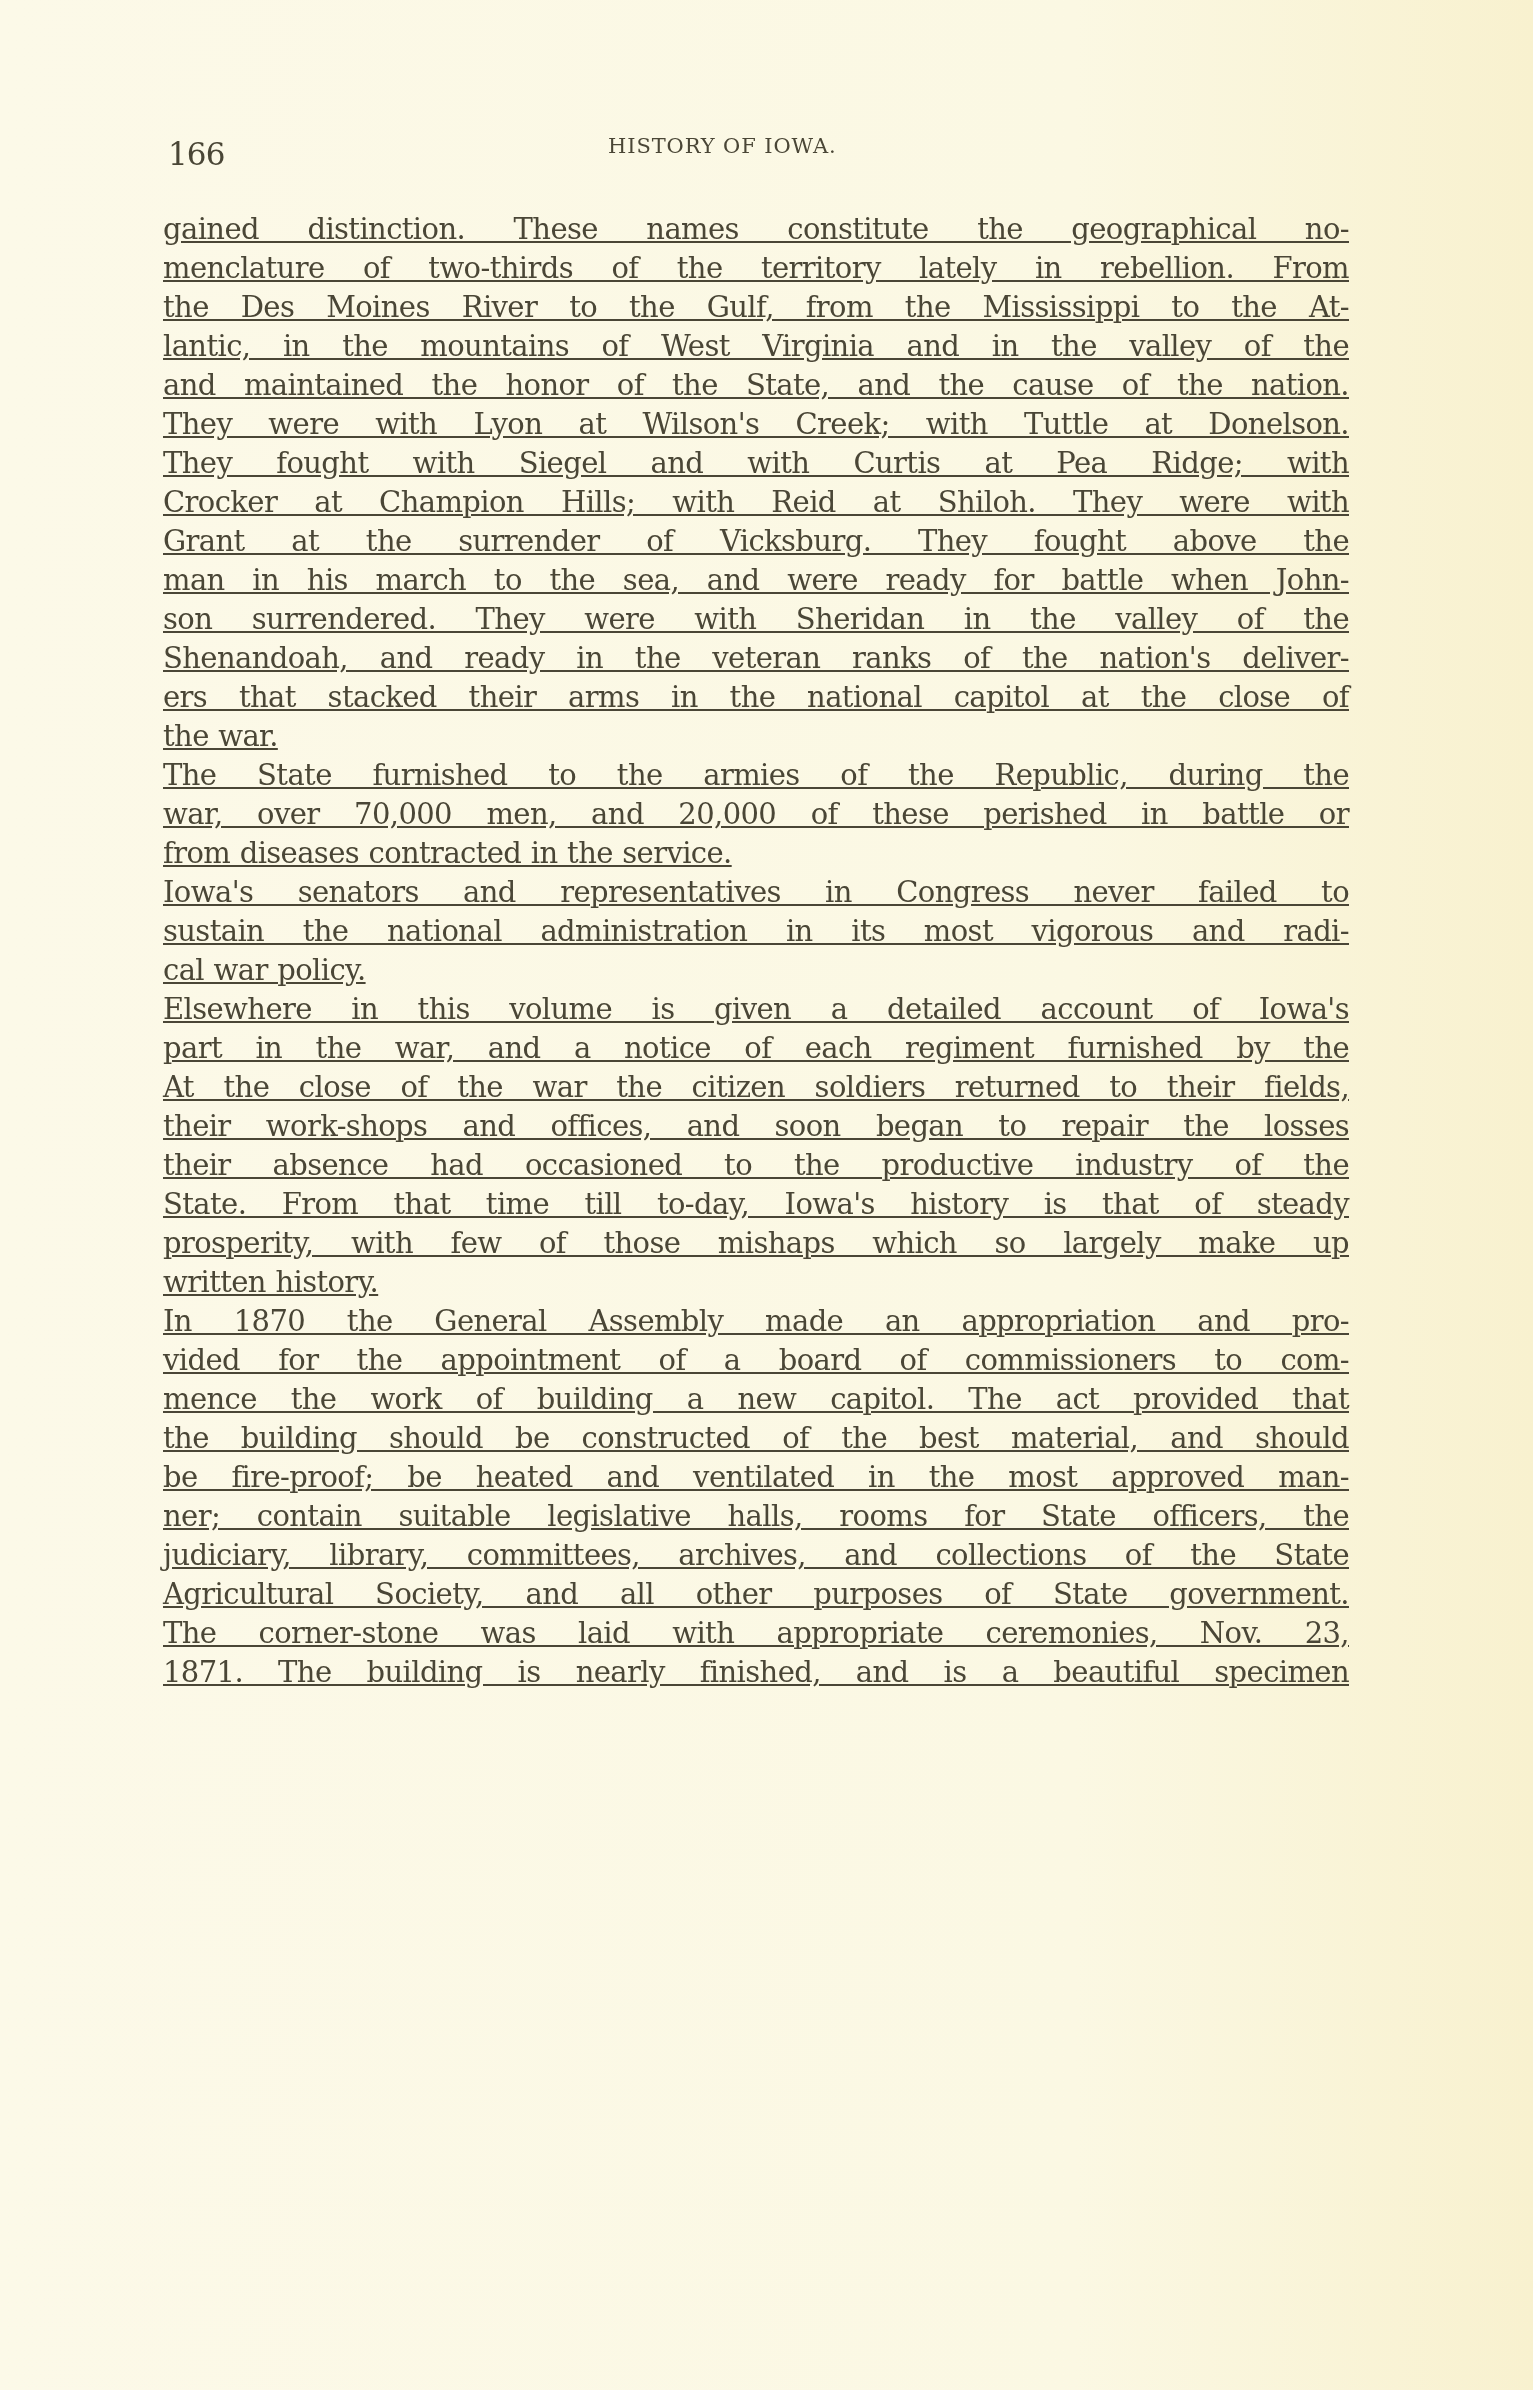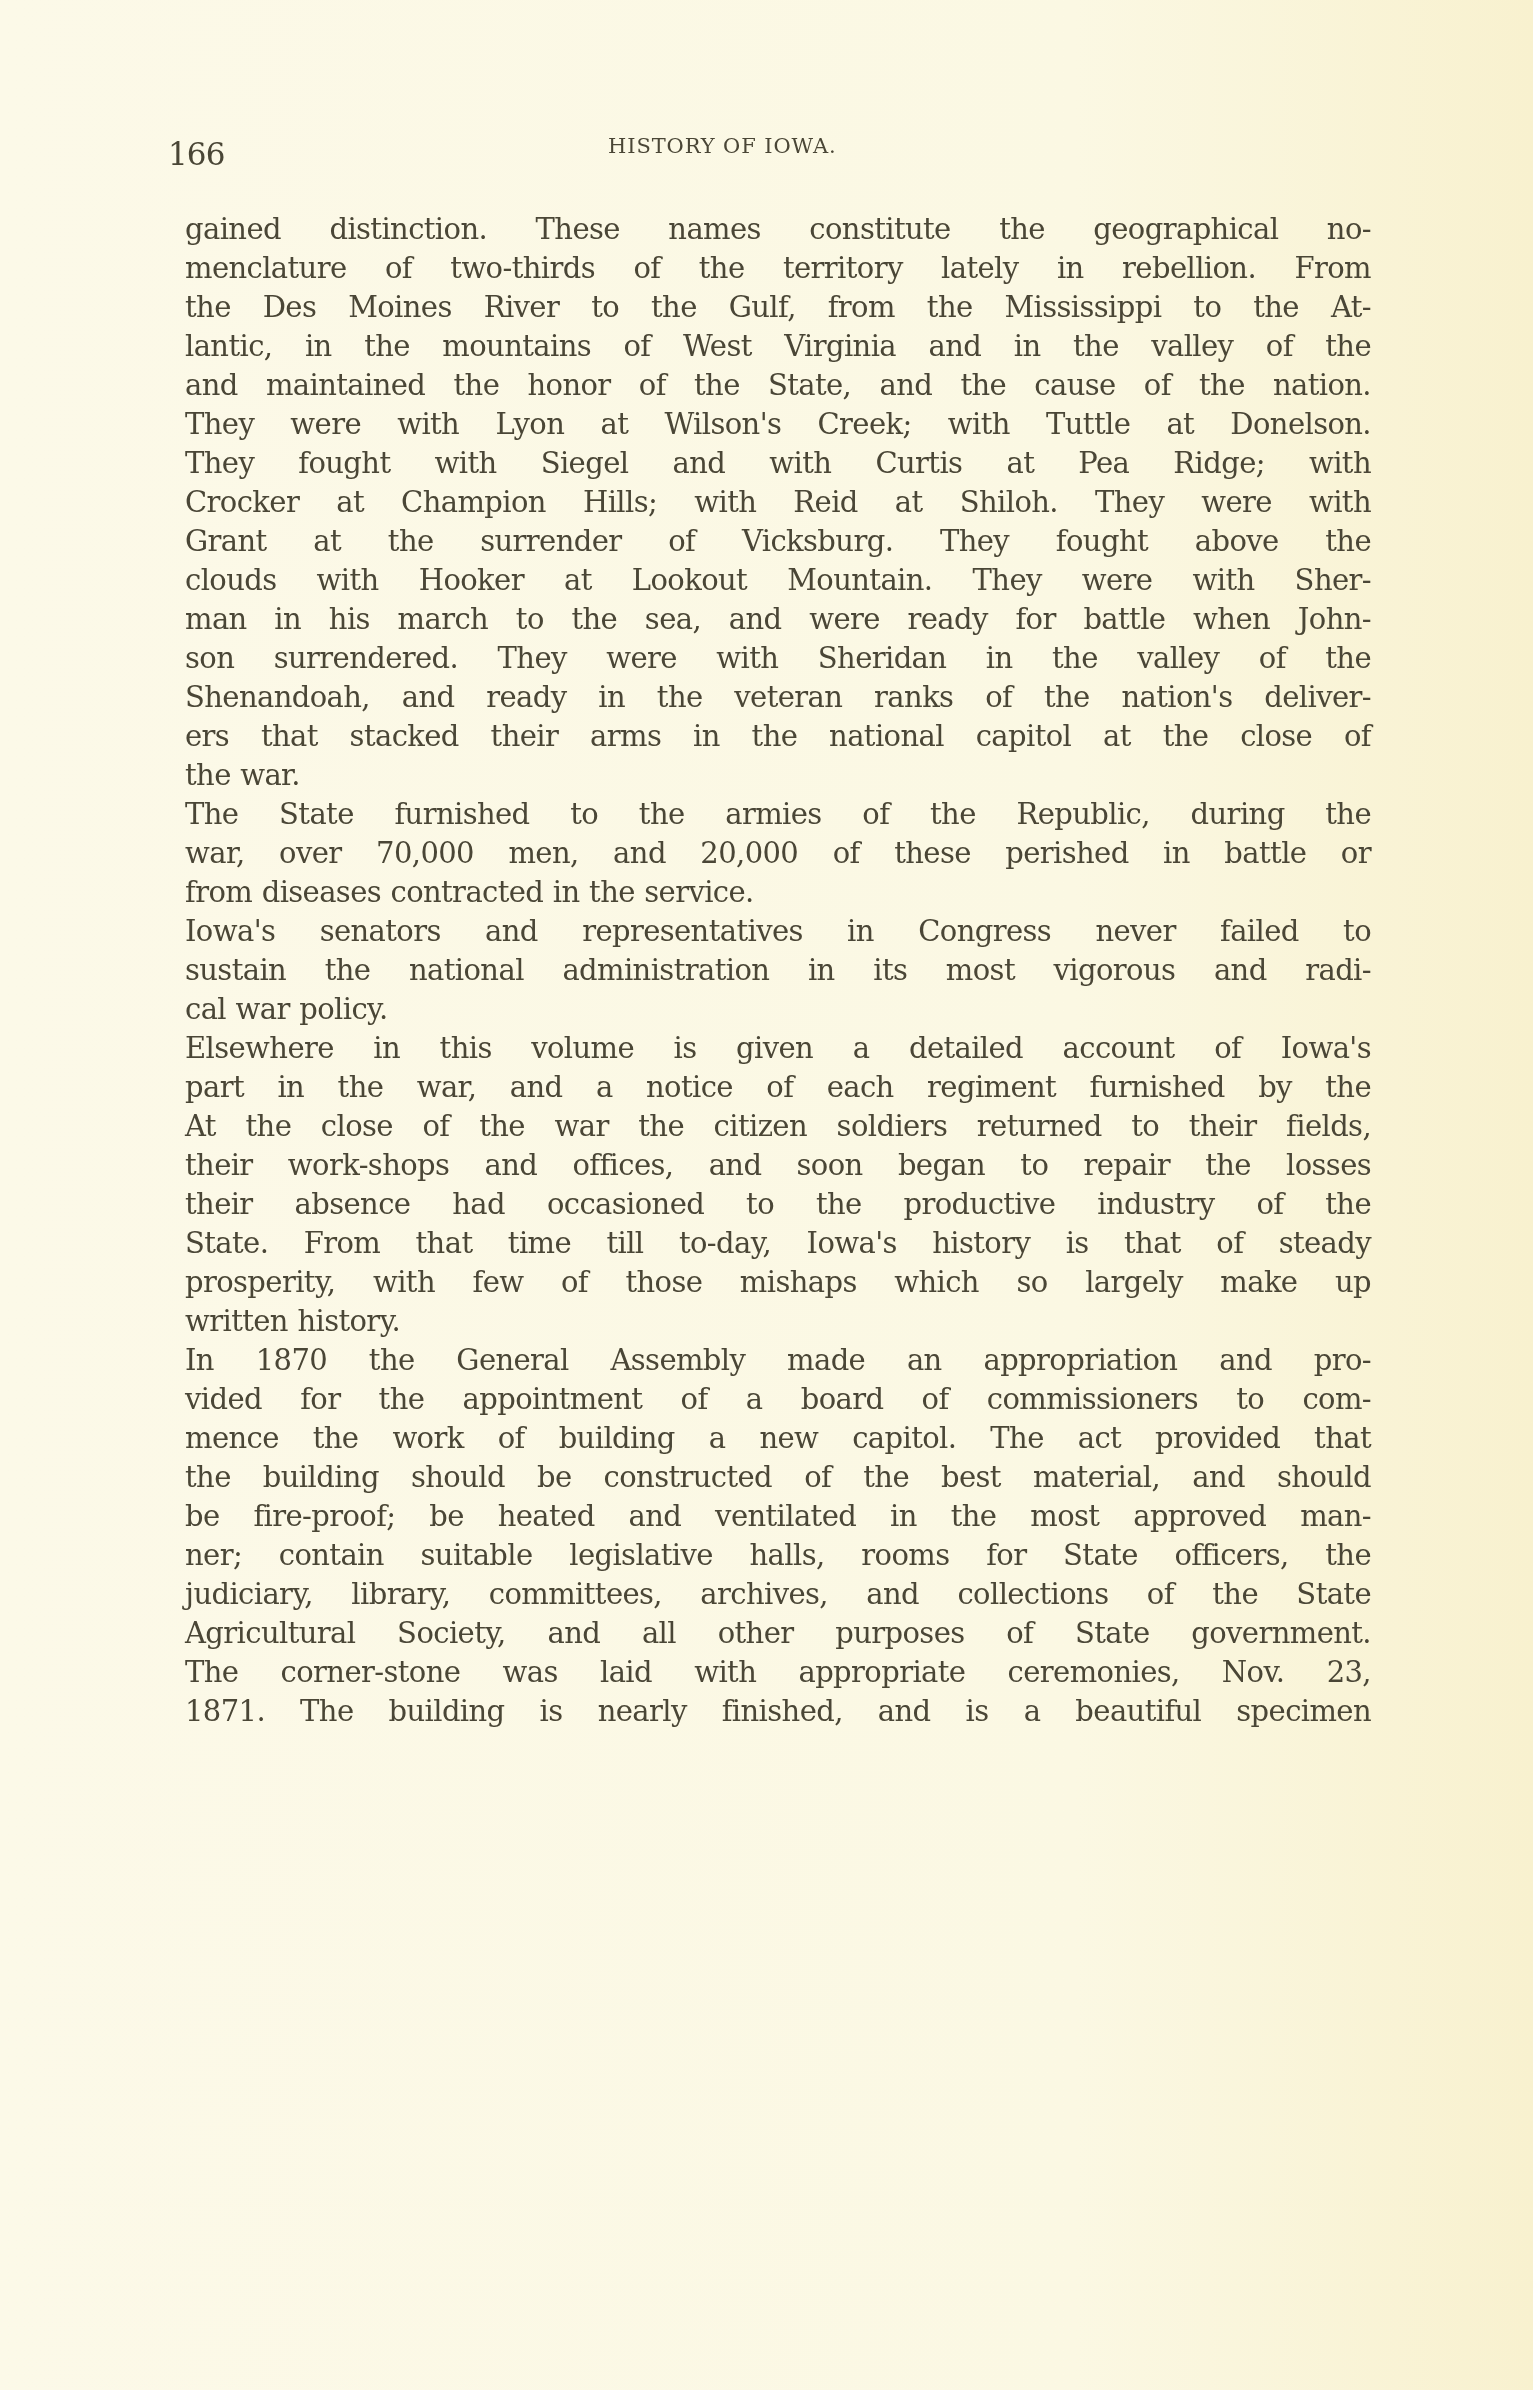--- a/index.html
+++ b/index.html
@@ -3,21 +3,21 @@
 <meta charset="utf-8">
 <style>
   html,body{margin:0;padding:0;}
   body{width:1533px;height:2390px;background:#fbf8e6;overflow:hidden;position:relative;
     font-family:"DejaVu Serif","Liberation Serif",serif;color:#4a4636;}
   .page{position:absolute;left:0;top:0;width:1533px;height:2390px;
     background:linear-gradient(90deg,#fcf9e8 0%,#fbf8e3 70%,#f8f1cf 100%);}
   .header{position:absolute;top:128px;left:168px;width:1183px;height:38px;}
   .page-num{position:absolute;left:0;top:8px;font-size:31px;letter-spacing:-0.9px;}
   .running-head{position:absolute;left:440px;top:5.7px;font-size:21px;letter-spacing:0.9px;}
-  .body{position:absolute;left:185px;top:210px;width:1186px;}
+  .body{position:absolute;left:163px;top:210px;width:1186px;text-decoration:underline;}
   .line{display:block;height:39px;line-height:39px;font-size:29px;white-space:nowrap;
     text-align:justify;text-align-last:justify;letter-spacing:-0.6px;word-spacing:0.9px;}
   .line.last{text-align-last:left;}
 </style>
 </head>
 <body>
 
 <div class="page">
   <div class="header">
     <span class="page-num">166</span>
@@ -26,21 +26,20 @@
   <div class="body" id="body">
       <span class="line">gained distinction.  These names constitute the geographical no-</span>
       <span class="line">menclature of two-thirds of the territory lately in rebellion.  From</span>
       <span class="line">the Des Moines River to the Gulf, from the Mississippi to the At-</span>
       <span class="line">lantic, in the mountains of West Virginia and in the valley of the</span>
       <span class="line">and maintained the honor of the State, and the cause of the nation.</span>
       <span class="line">They were with Lyon at Wilson's Creek; with Tuttle at Donelson.</span>
       <span class="line">They fought with Siegel and with Curtis at Pea Ridge; with</span>
       <span class="line">Crocker at Champion Hills; with Reid at Shiloh.  They were with</span>
       <span class="line">Grant at the surrender of Vicksburg.  They fought above the</span>
-      <span class="line">clouds with Hooker at Lookout Mountain.  They were with Sher-</span>
       <span class="line">man in his march to the sea, and were ready for battle when John-</span>
       <span class="line">son surrendered.  They were with Sheridan in the valley of the</span>
       <span class="line">Shenandoah, and ready in the veteran ranks of the nation's deliver-</span>
       <span class="line">ers that stacked their arms in the national capitol at the close of</span>
       <span class="line last">the war.</span>
       <span class="line">The State furnished to the armies of the Republic, during the</span>
       <span class="line">war, over 70,000 men, and 20,000 of these perished in battle or</span>
       <span class="line last">from diseases contracted in the service.</span>
       <span class="line">Iowa's senators and representatives in Congress never failed to</span>
       <span class="line">sustain the national administration in its most vigorous and radi-</span>

